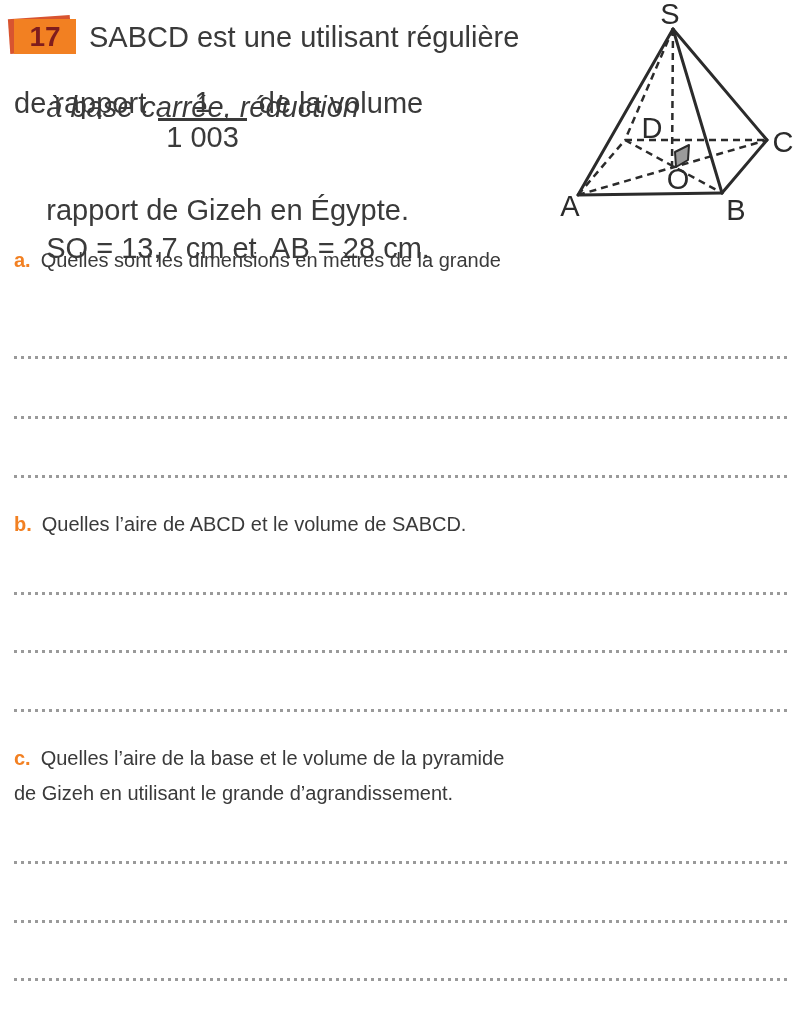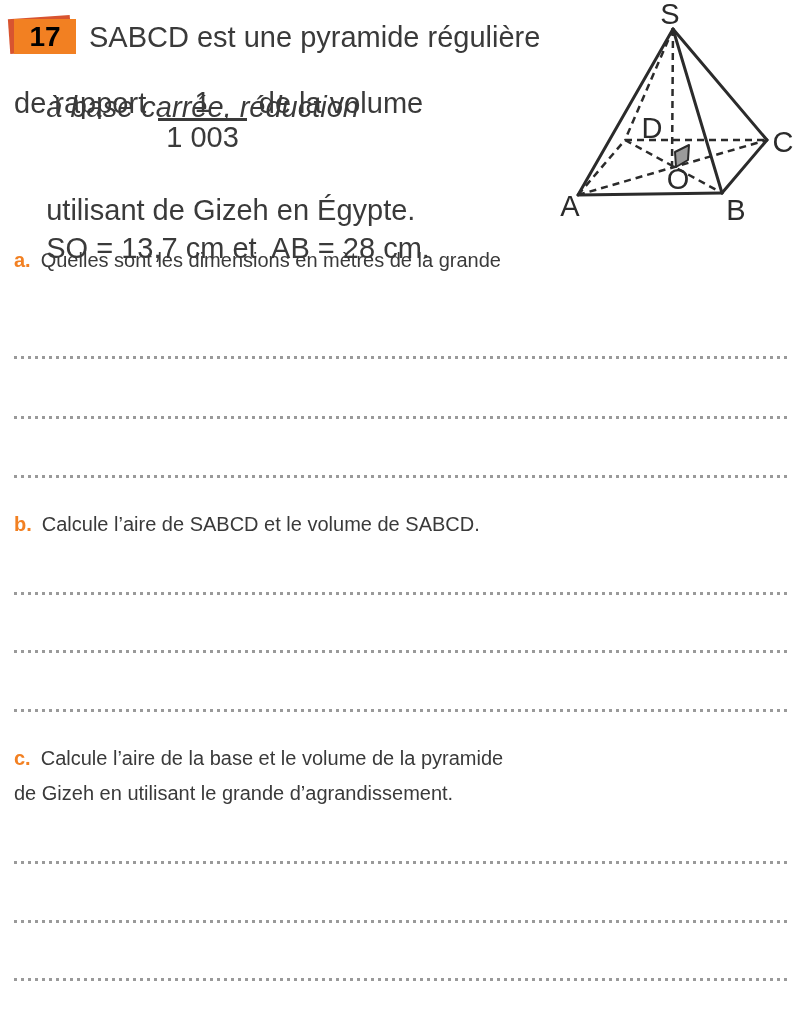--- a/index.html
+++ b/index.html
@@ -46,21 +46,21 @@
     left: -5px; top: -2px;
     width: 62px; height: 35px;
     background: #d85430;
     transform: rotate(-4deg);
   }
   .badge-front {
     position: absolute;
     left: 0; top: 0;
     width: 62px; height: 35px;
     background: #f28022;
-    color: #000000;
+    color: #7f1d1d;
     font-weight: bold;
     font-size: 28px;
     line-height: 35px;
     text-align: center;
   }
 
   
   .frac {
     display: inline-flex;
     flex-direction: column;
@@ -134,39 +134,39 @@
 </head>
 <body>
 
 <div class="sheet">
 
   <div class="intro-line" id="intro-line1">
     <span class="badge">
       <span class="badge-back"></span>
       <span class="badge-front">17</span>
     </span>
-    <span>SABCD est une pyramide régulière</span>
+    <span>SABCD est une utilisant régulière</span>
   </div>
 
   <div class="intro-line" id="intro-line2">
     <span>à base carrée, réduction</span>
   </div>
 
   <div class="intro-line" id="intro-line3">
     <span>de rapport</span>
     <span class="frac">
       <span class="frac-num">1</span>
       <span class="frac-bar"></span>
       <span class="frac-den">1 003</span>
     </span>
     <span>de la volume</span>
   </div>
 
   <div class="intro-line" id="intro-line4">
-    <span>utilisant de Gizeh en Égypte.</span>
+    <span>rapport de Gizeh en Égypte.</span>
   </div>
 
   <div class="intro-line" id="intro-line5">
     <span>SO = 13,7 cm et  AB = 28 cm.</span>
   </div>
 
   <svg class="diagram" viewBox="0 0 247 232" xmlns="http://www.w3.org/2000/svg">
 
     <g stroke="#2b2b2b" stroke-width="2.5" fill="none" stroke-dasharray="7 5">
       <line x1="117" y1="29" x2="69" y2="140"></line>
@@ -200,31 +200,31 @@
       <span class="qletter">a.</span><span>Quelles sont les dimensions en mètres de la grande</span>
     </div>
   </div>
 
   <div class="dotted-line" id="dot-a1"></div>
   <div class="dotted-line" id="dot-a2"></div>
   <div class="dotted-line" id="dot-a3"></div>
 
   <div class="question" id="question-b">
     <div>
-      <span class="qletter">b.</span><span>Calcule l’aire de SABCD et le volume de SABCD.</span>
+      <span class="qletter">b.</span><span>Quelles l’aire de ABCD et le volume de SABCD.</span>
     </div>
   </div>
 
   <div class="dotted-line" id="dot-b1"></div>
   <div class="dotted-line" id="dot-b2"></div>
   <div class="dotted-line" id="dot-b3"></div>
 
   <div class="question" id="question-c">
     <div>
-      <span class="qletter">c.</span><span>Calcule l’aire de la base et le volume de la pyramide</span>
+      <span class="qletter">c.</span><span>Quelles l’aire de la base et le volume de la pyramide</span>
     </div>
     <div>de Gizeh en utilisant le grande d’agrandissement.</div>
   </div>
 
   <div class="dotted-line" id="dot-c1"></div>
   <div class="dotted-line" id="dot-c2"></div>
   <div class="dotted-line" id="dot-c3"></div>
 
 </div>
 

